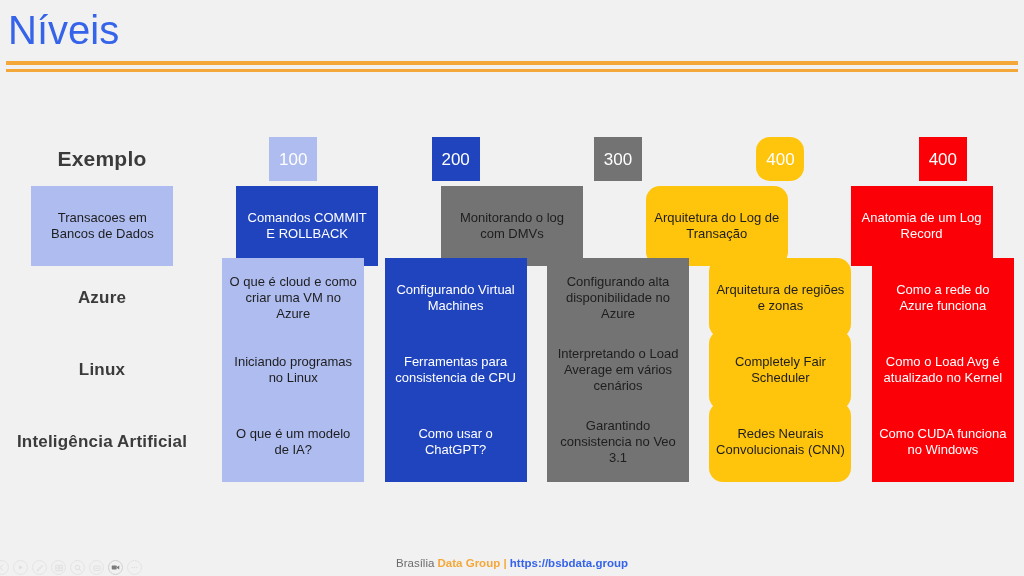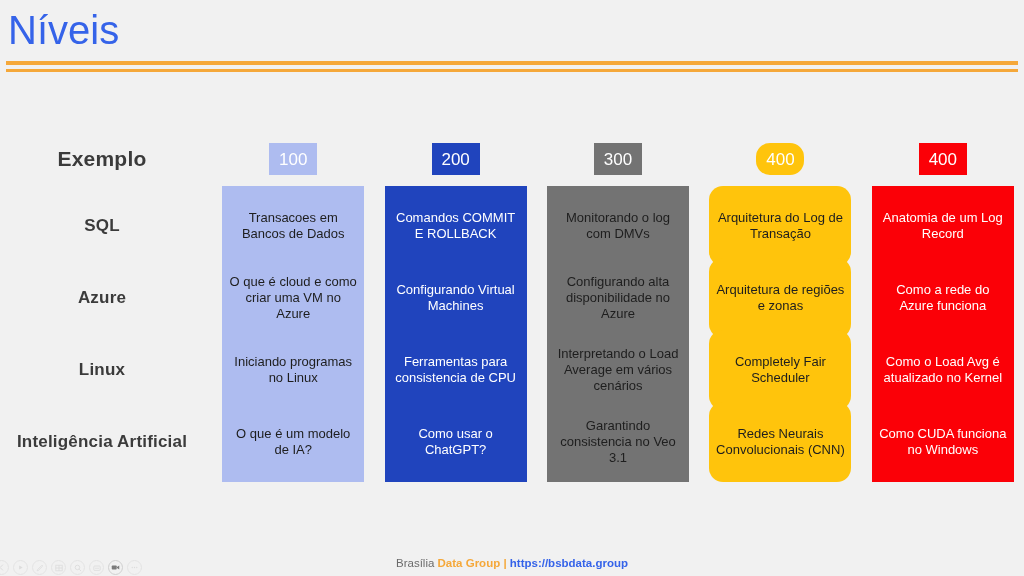--- a/index.html
+++ b/index.html
@@ -88,21 +88,21 @@
     align-items: center;
     justify-content: center;
   }
 
   
   #header-row { height: 62px; }
   #header-row .row-label-cell .row-label { font-size: 21px; }
 
   .chip {
     width: 48px;
-    height: 32px;
+    height: 44px;
     display: flex;
     align-items: center;
     justify-content: center;
     font-size: 17px;
     line-height: 1;
     font-weight: 400;
   }
 
   
   .card-row { height: 72px; }
@@ -204,23 +204,20 @@
     </div>
     <div class="cell">
       <span class="chip lvl-400">400</span>
     </div>
     <div class="cell">
       <span class="chip lvl-500">400</span>
     </div>
   </div>
 
   <div class="grid-row card-row">
-    <div class="row-label-cell">
-      <span class="row-label">SQL</span>
-    </div>
     <div class="cell">
       <div class="card lvl-100">Transacoes em Bancos de Dados</div>
     </div>
     <div class="cell">
       <div class="card lvl-200">Comandos COMMIT E ROLLBACK</div>
     </div>
     <div class="cell">
       <div class="card lvl-300">Monitorando o log com DMVs</div>
     </div>
     <div class="cell">

